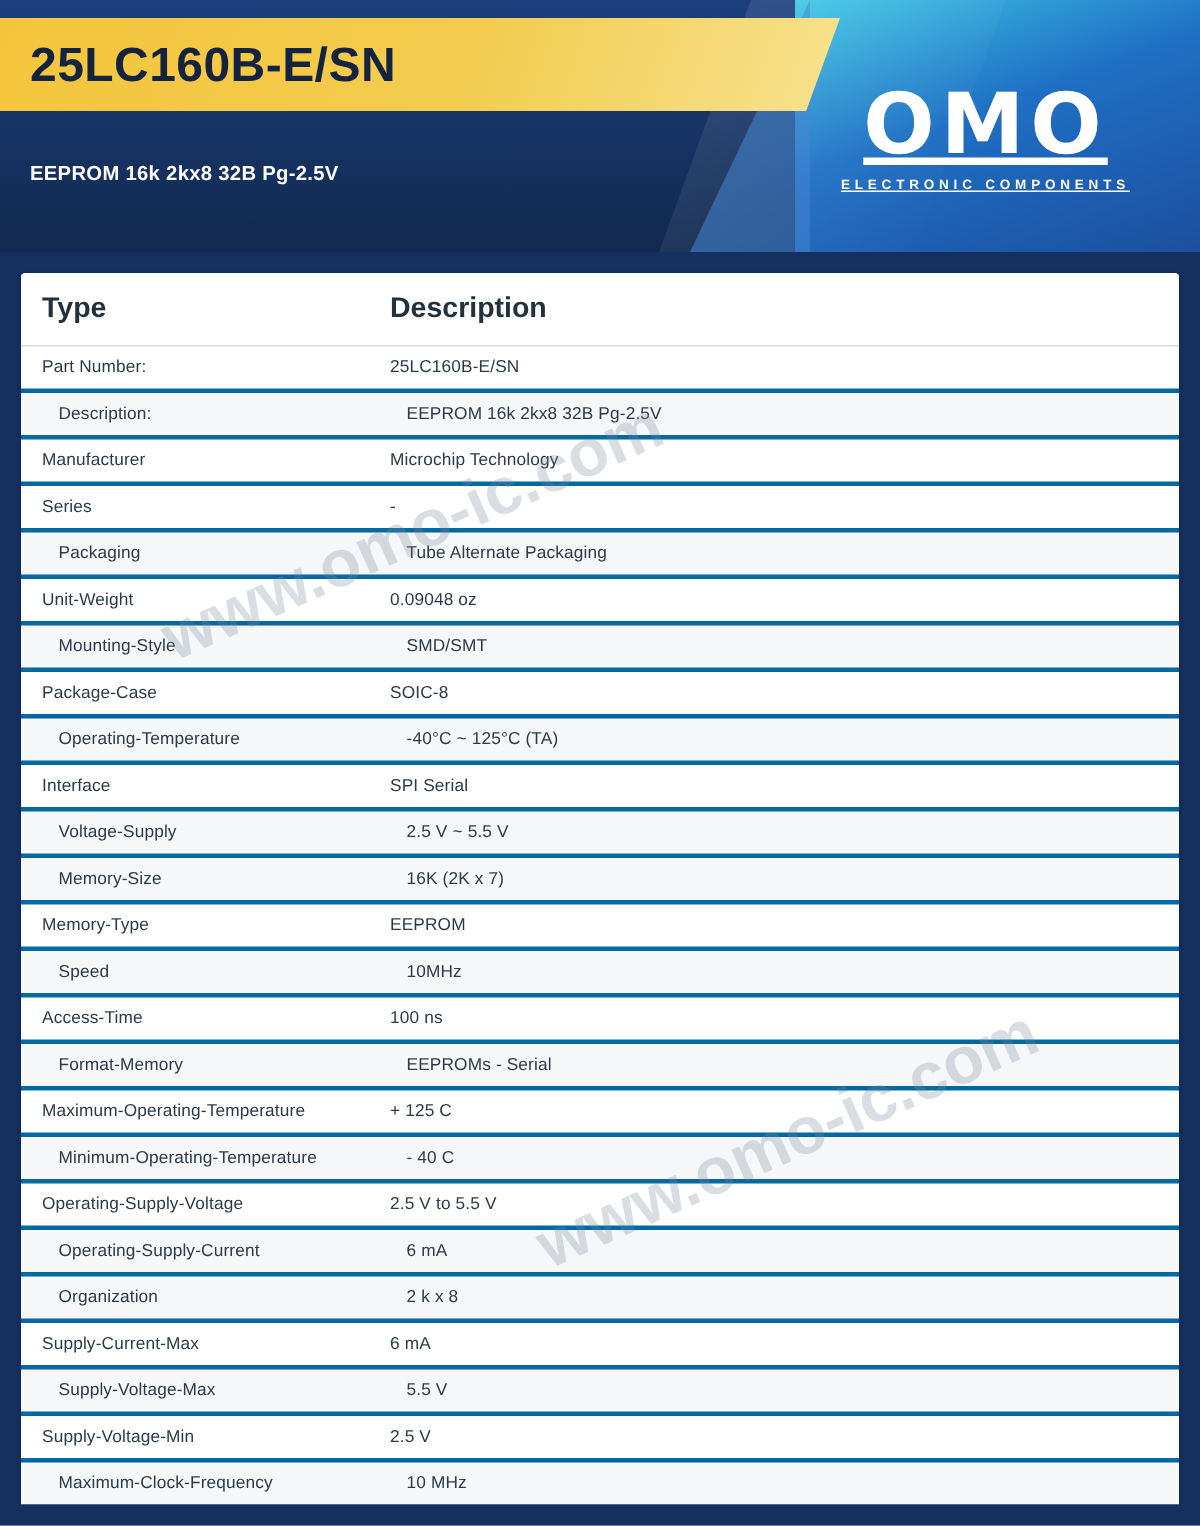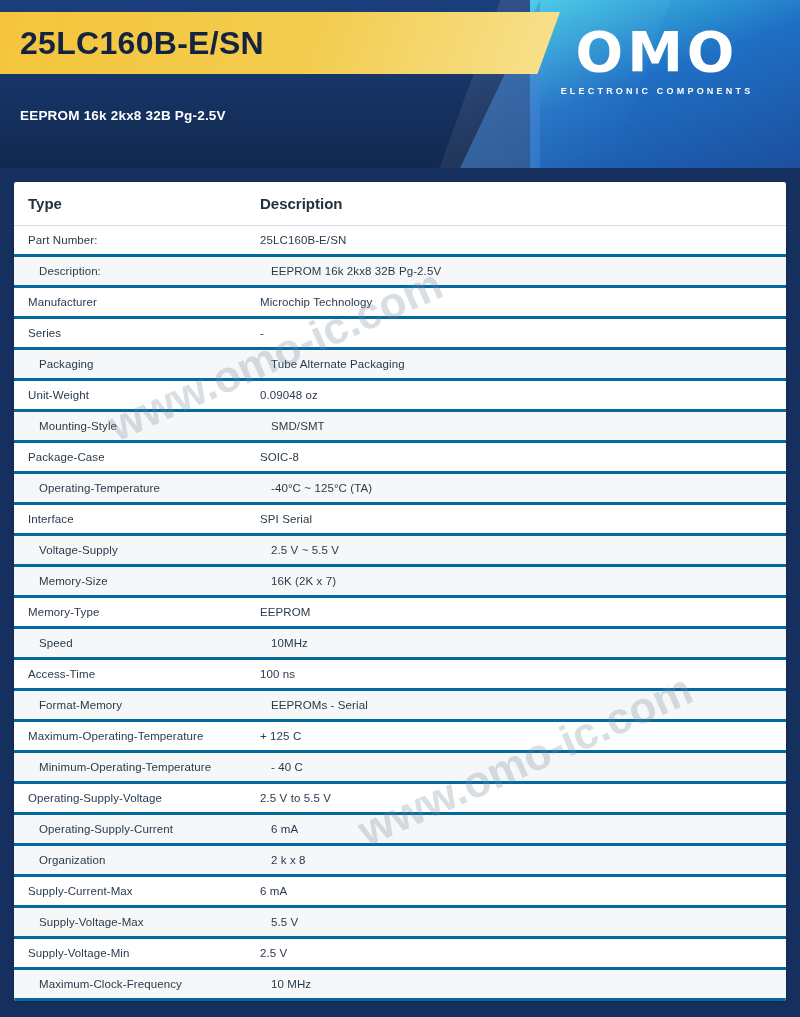--- a/index.html
+++ b/index.html
@@ -86,25 +86,26 @@
     left: 20px;
     font-size: 13.5px;
     font-weight: bold;
     color: #ffffff;
     letter-spacing: 0.2px;
   }
 
   
   .logo-wrap {
     position: absolute;
-    top: 24px;
+    top: 56px;
     right: 18px;
     width: 250px;
     text-align: center;
     color: #ffffff;
+    text-decoration: underline;
   }
   .logo-omo {
     font-size: 56px;
     font-weight: bold;
     letter-spacing: 4px;
     line-height: 1;
     font-family: "DejaVu Sans", sans-serif;
   }
   .logo-sub {
     font-size: 9px;
@@ -124,21 +125,21 @@
     overflow: hidden;
     box-shadow: 0 1px 3px rgba(0,0,0,0.3);
   }
   table {
     border-collapse: collapse;
     width: 100%;
     table-layout: fixed;
   }
   th {
     text-align: left;
-    font-size: 15px;
+    font-size: 19px;
     font-weight: bold;
     color: #22313f;
     padding: 13px 14px;
     background: #ffffff;
     border-bottom: 1px solid #d8dde3;
   }
   td {
     font-size: 11.5px;
     color: #2b3a4a;
     padding: 8px 14px;

